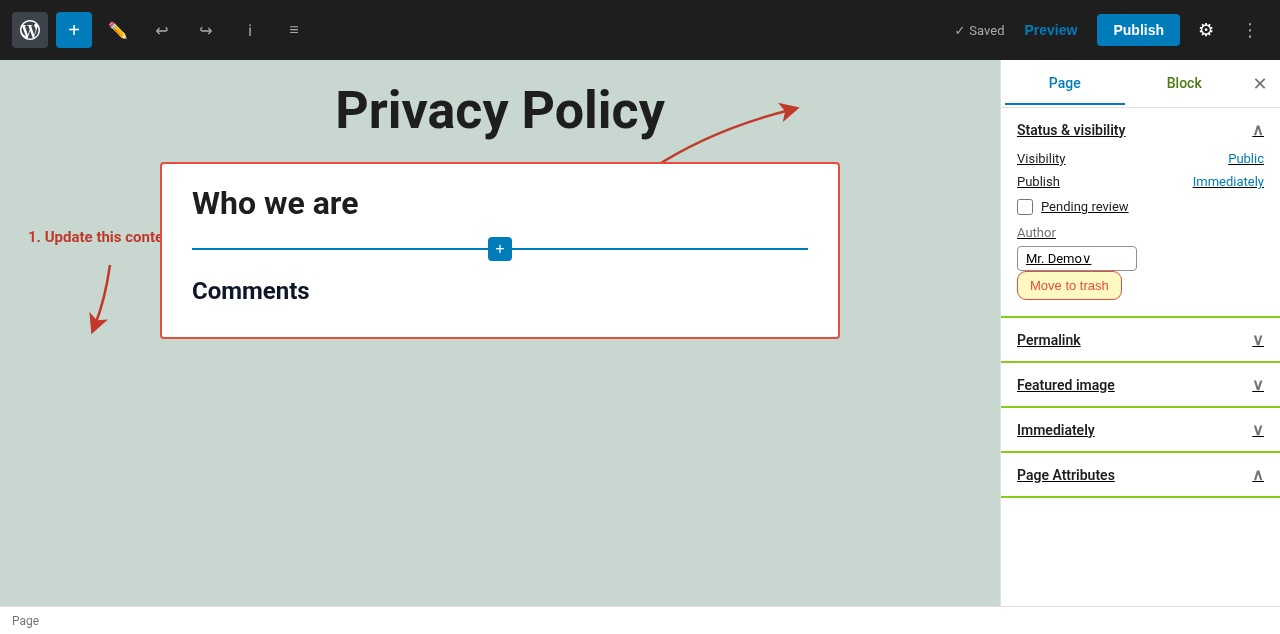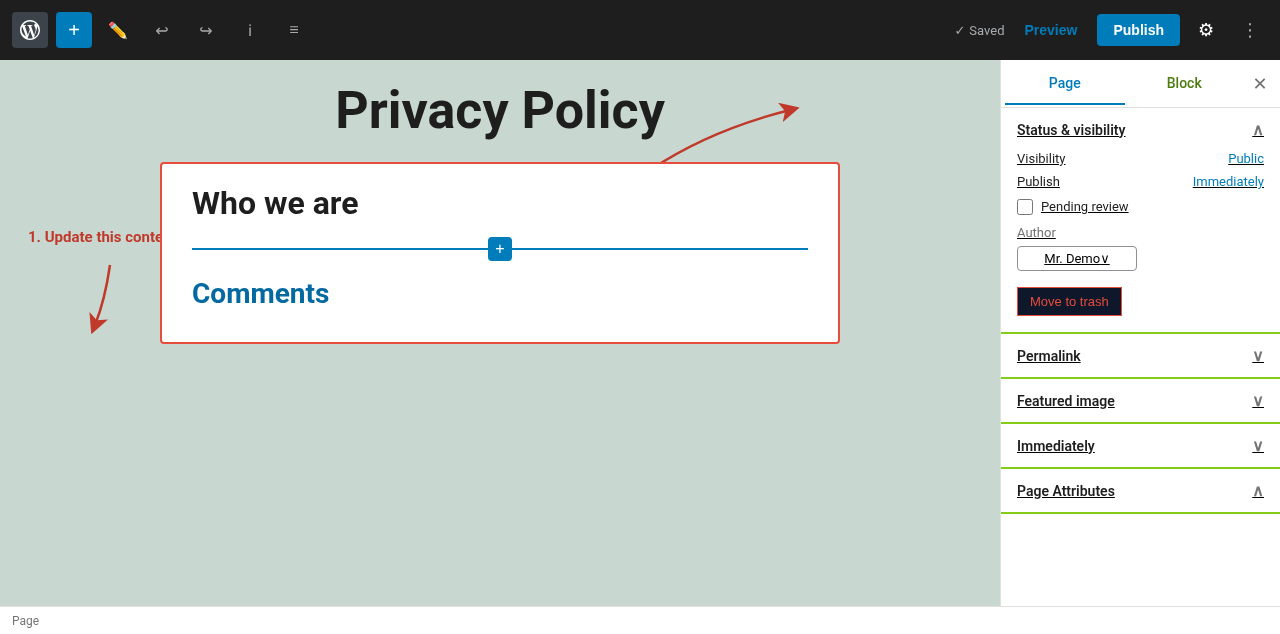--- a/index.html
+++ b/index.html
@@ -194,23 +194,23 @@
 
     .content-text {
       font-size: 15px;
       color: #1e1e1e;
       margin-bottom: 20px;
       line-height: 1.6;
     }
     .content-text strong { font-weight: 700; }
 
     .content-h3 {
-      font-size: 28px;
+      font-size: 24px;
       font-weight: 700;
-      color: #0369a1;
+      color: #0f172a;
       margin-bottom: 12px;
     }
 
     .content-para {
       font-size: 15px;
       color: #1e1e1e;
       line-height: 1.6;
     }
     .content-para strong { font-weight: 700; }
 
@@ -331,32 +331,32 @@
     }
     .author-select {
       display: flex;
       align-items: center;
       border: 1px solid #8c8f94;
       border-radius: 4px;
       padding: 4px 8px;
       font-size: 13px;
       cursor: pointer;
       width: 120px;
-      justify-content: center;
+      justify-content: flex-start;
     }
 
     .move-to-trash-btn {
       border: 1px solid #e74c3c;
-      background: #0f172a;
+      background: #fef9c3;
       color: #e74c3c;
-      border-radius: 0;
+      border-radius: 9px;
       padding: 6px 12px;
       font-size: 13px;
       cursor: pointer;
-      margin-top: 16px;
+      margin-top: 0;
     }
   </style>
 </head>
 <body>
 
 <div class="topbar">
   <div class="wp-logo">
     <svg viewBox="0 0 20 20">
       <path d="M10 0C4.477 0 0 4.477 0 10s4.477 10 10 10 10-4.477 10-10S15.523 0 10 0zM1.5 10c0-1.232.268-2.4.743-3.453L5.9 16.556A8.507 8.507 0 011.5 10zm8.5 8.5a8.497 8.497 0 01-2.411-.347l2.56-7.44 2.622 7.185a.38.38 0 00.029.056A8.501 8.501 0 0110 18.5zm1.172-12.747c.512-.027.973-.08.973-.08.458-.054.404-.727-.054-.7 0 0-1.376.108-2.265.108-.836 0-2.239-.108-2.239-.108-.458-.027-.512.673-.054.7 0 0 .434.053.892.08l1.326 3.63-1.862 5.582-3.098-9.212c.513-.027.974-.08.974-.08.458-.054.404-.727-.054-.7 0 0-1.376.108-2.265.108a9.5 9.5 0 00-.249.004A8.5 8.5 0 0110 1.5c2.228 0 4.264.856 5.792 2.254a2.92 2.92 0 00-.197-.007c-.836 0-1.429.727-1.429 1.507 0 .7.404 1.293.836 1.993.324.566.7 1.293.7 2.345 0 .727-.28 1.572-.647 2.75l-.85 2.835-3.033-9.022zm2.716 11.951l2.608-7.527c.486-1.217.648-2.19.648-3.055 0-.314-.021-.605-.06-.879A8.5 8.5 0 0118.5 10a8.494 8.494 0 01-4.612 7.704z"></path>
     </svg>

